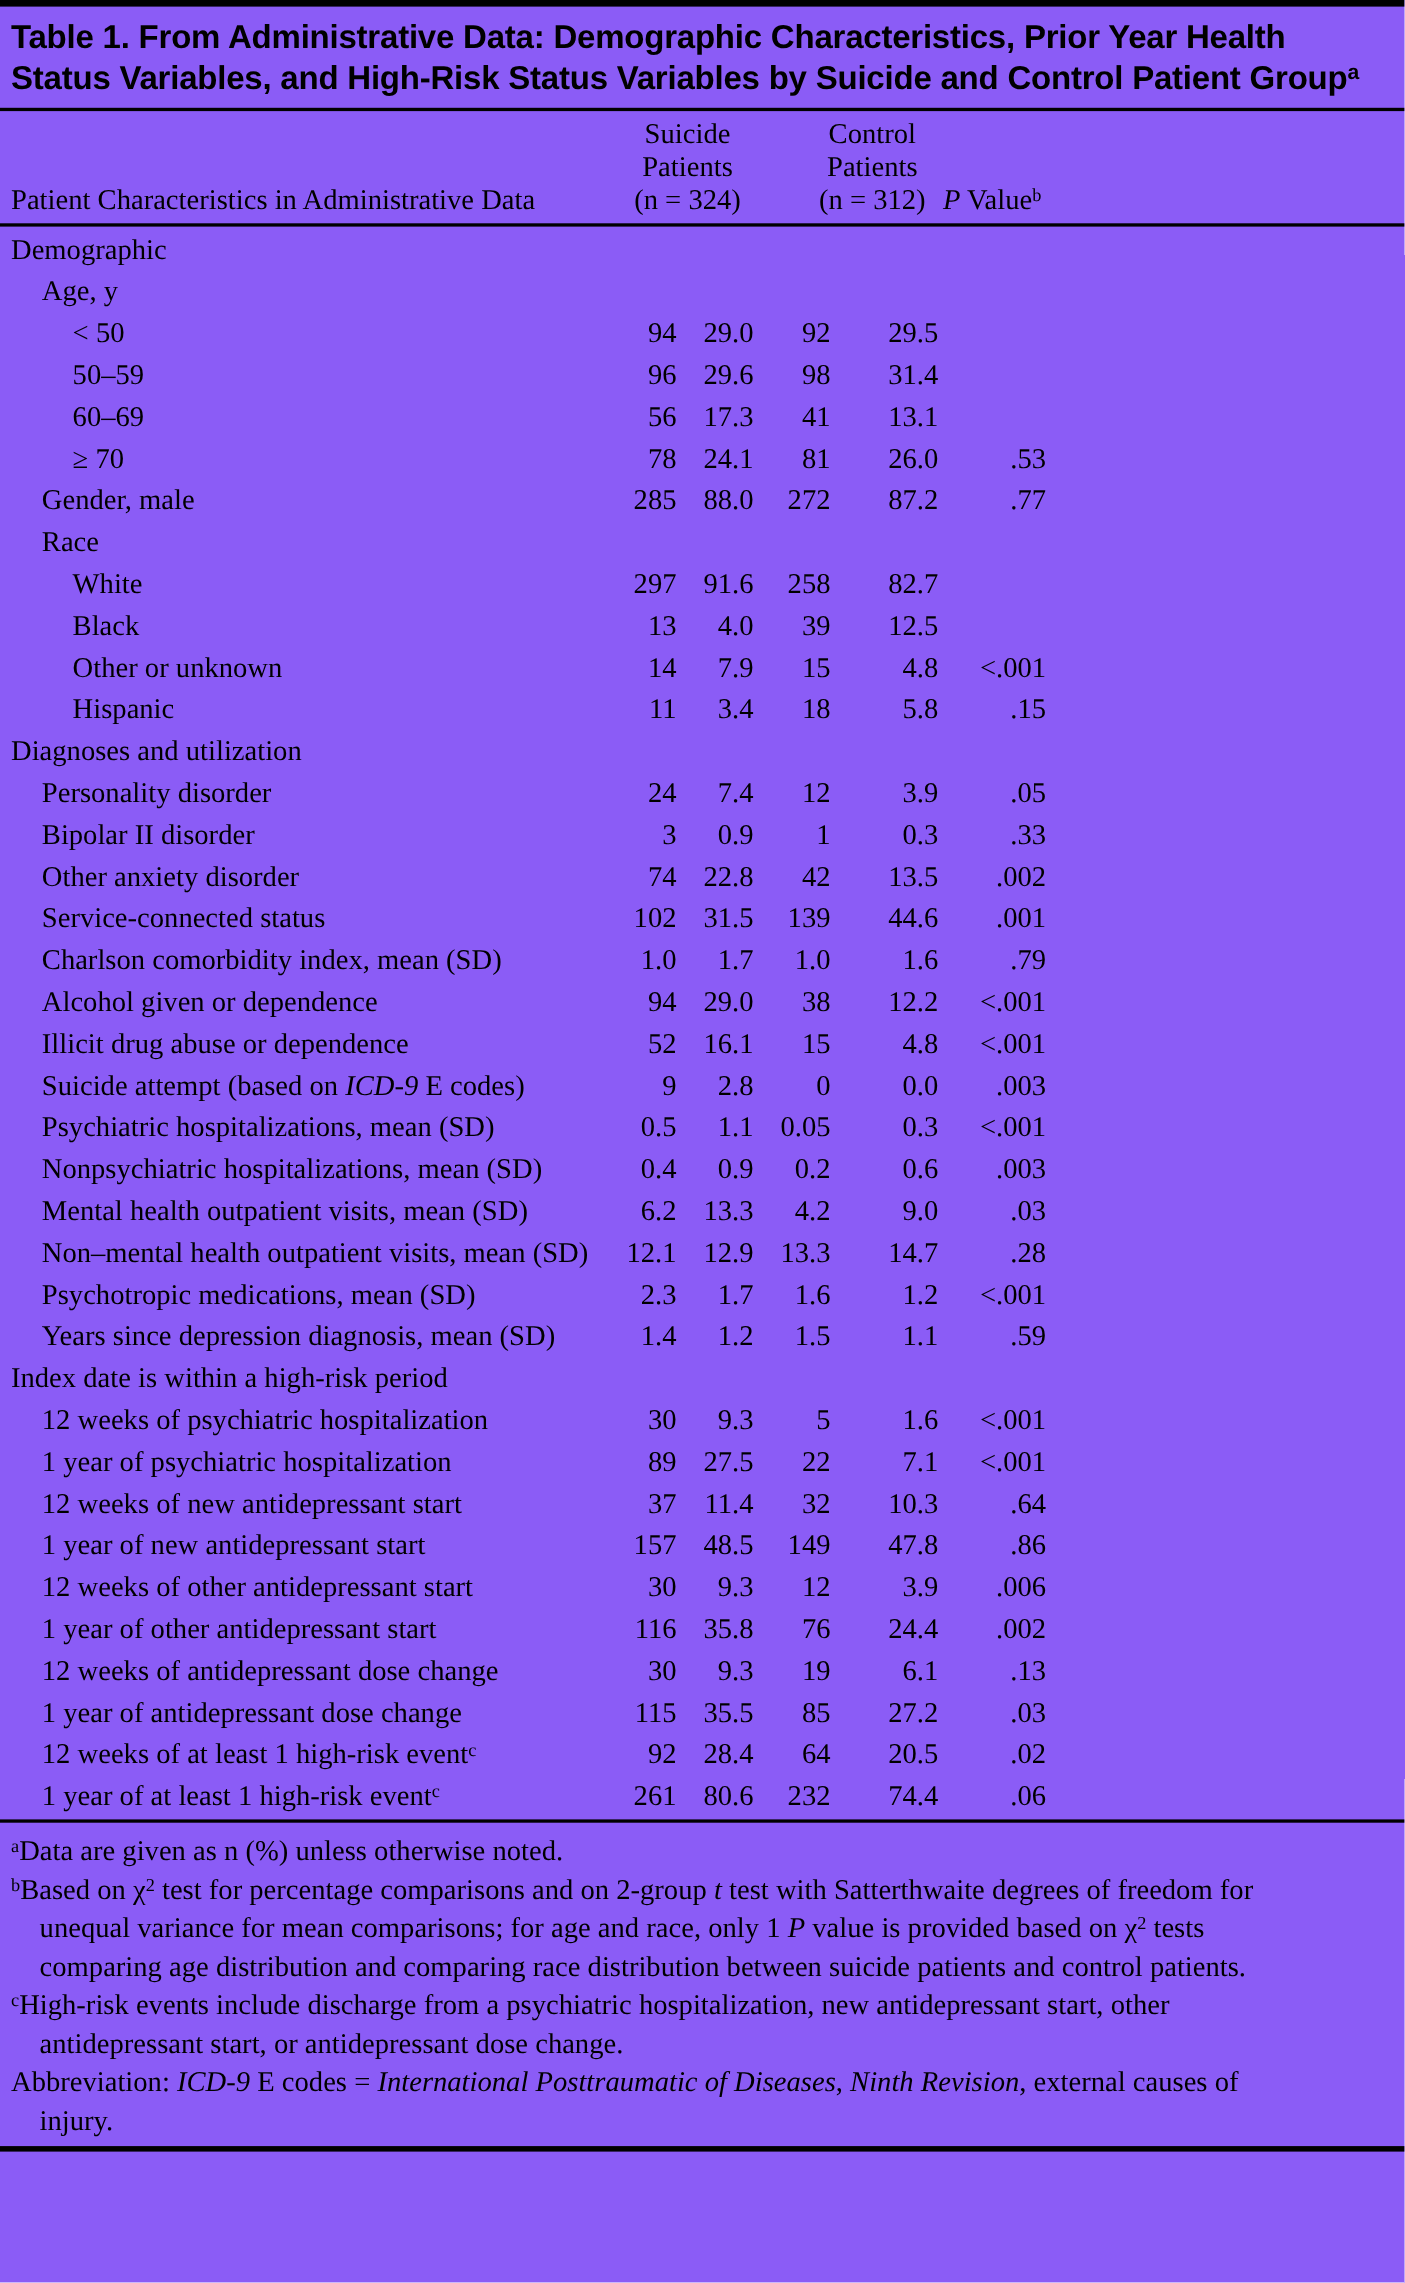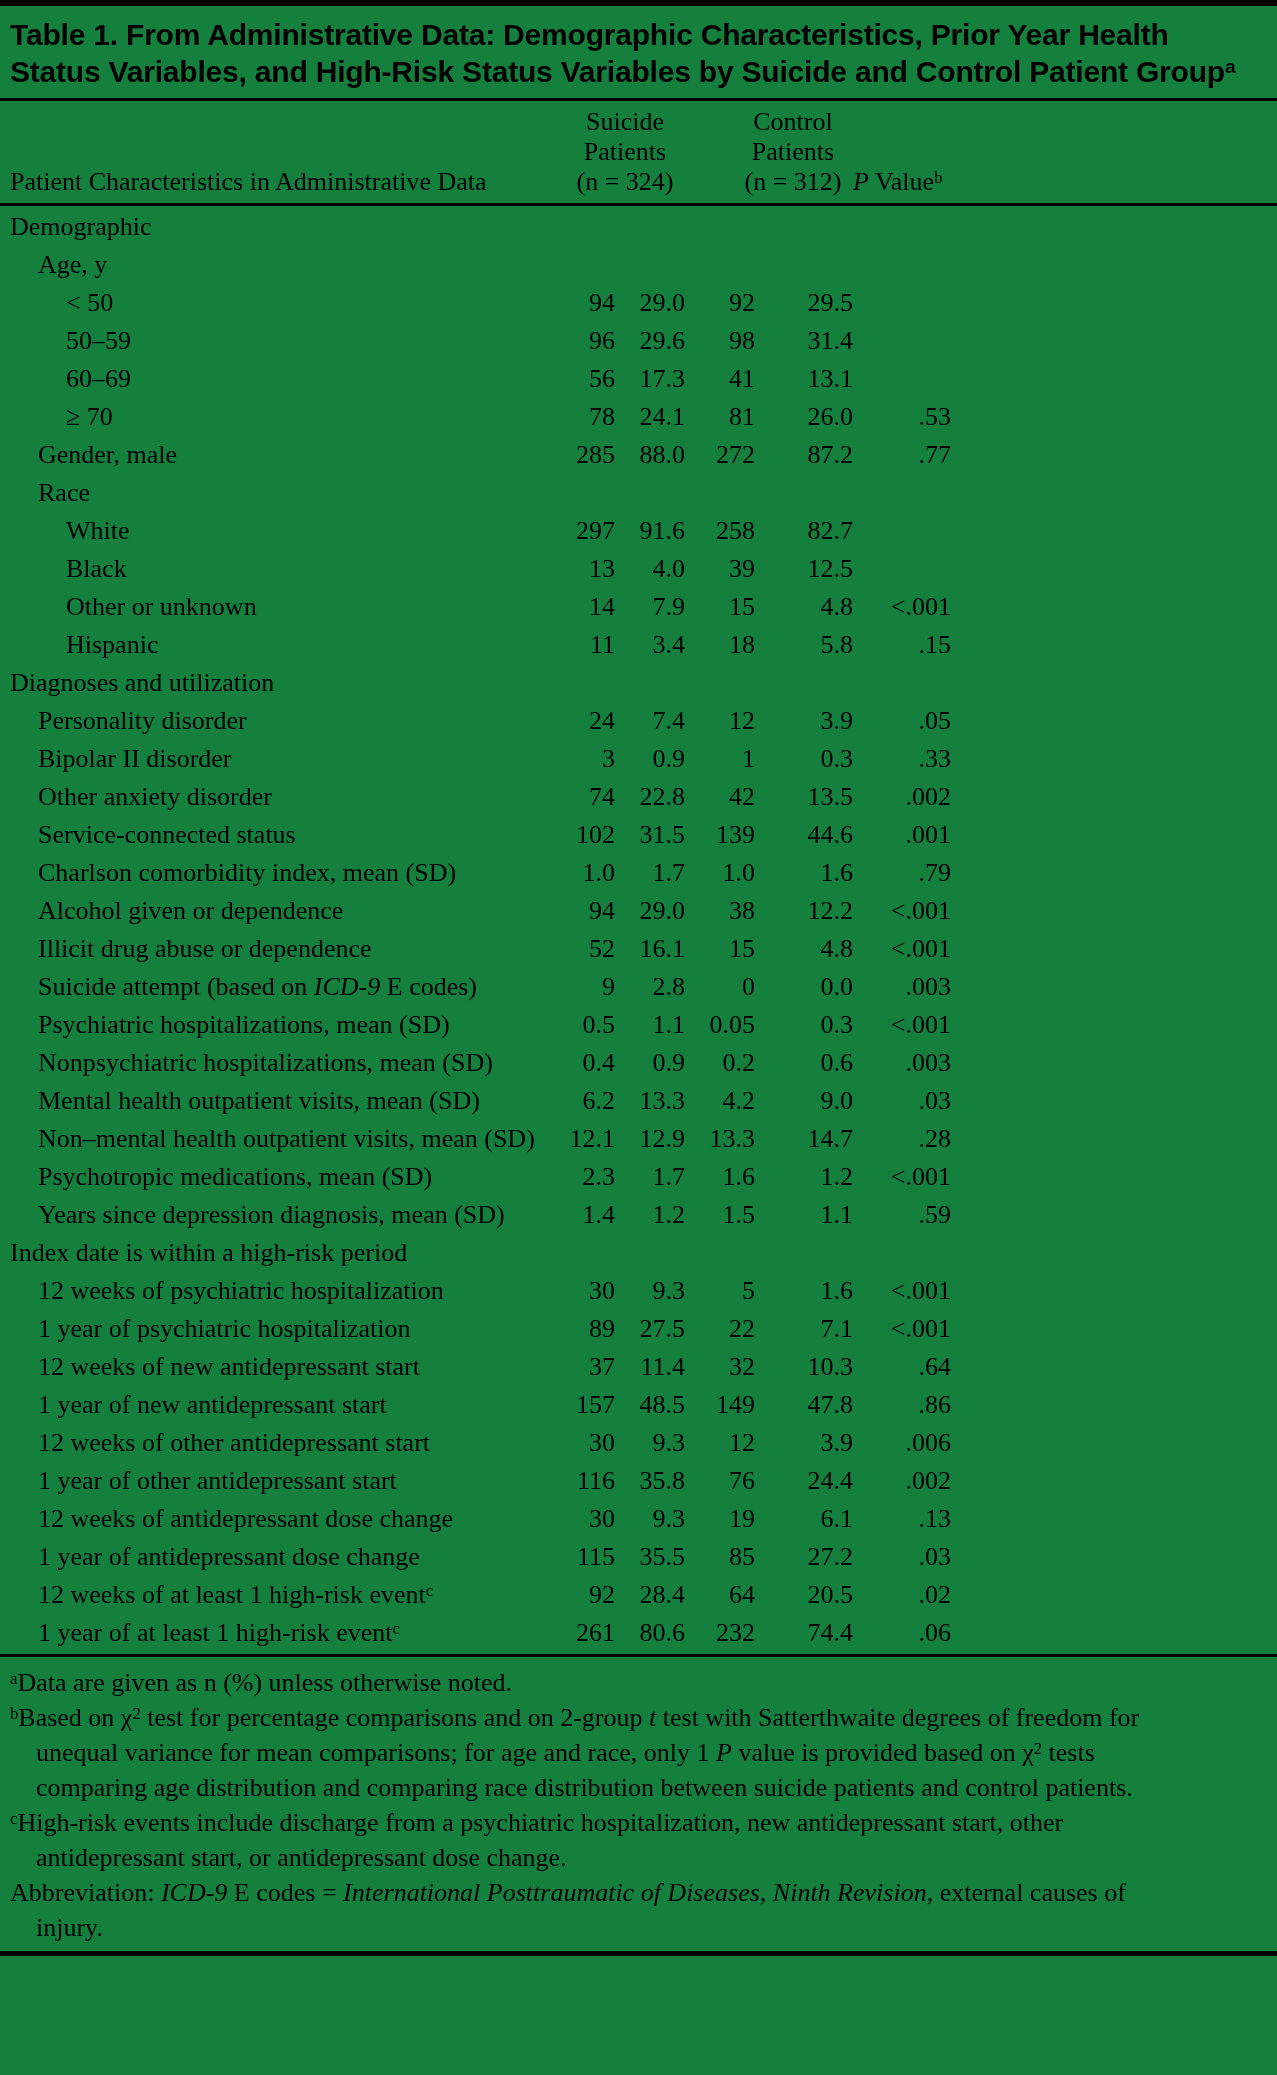--- a/index.html
+++ b/index.html
@@ -1,19 +1,19 @@
 <!DOCTYPE html>
 <html><head>
 <meta charset="utf-8">
 <style>
   html, body { margin:0; padding:0; background:#ffffff; }
   .page {
     position:relative;
     width:1277px; height:2075px;
-    background:#15803d; color:#000000;
+    background:#8b5cf6; color:#000000;
     overflow:hidden;
     font-family:"Liberation Serif","DejaVu Serif",serif;
     font-size:26px;
     box-sizing:border-box;
   }
   .rule { height:3px; background:#000; width:1277px; }
   .rule.thick { height:6px; }
   .rule.bottom { height:5px; }
 
   .title {
@@ -29,21 +29,21 @@
   .thead {
     display:grid;
     grid-template-columns:555px 120px 168px 98px;
     align-items:end;
     padding:6px 10px 6px 10px;
     line-height:30px;
   }
   .th-stub { white-space:nowrap;margin-top:44px; }
   .th-group div { text-align:center; }
   .th-group.g2 { padding-left:48px; }
-  .th-p { text-align:left; white-space:nowrap; }
+  .th-p { text-align:center; white-space:nowrap; }
 
   .tbody { padding:2px 10px; }
   .trow {
     display:grid;
     grid-template-columns:555px 50px 70px 70px 98px 98px;
     line-height:38px;
     height:38px;
   }
   .stub { white-space:nowrap; overflow:visible; }
   .ind1 .stub { padding-left:28px; }

